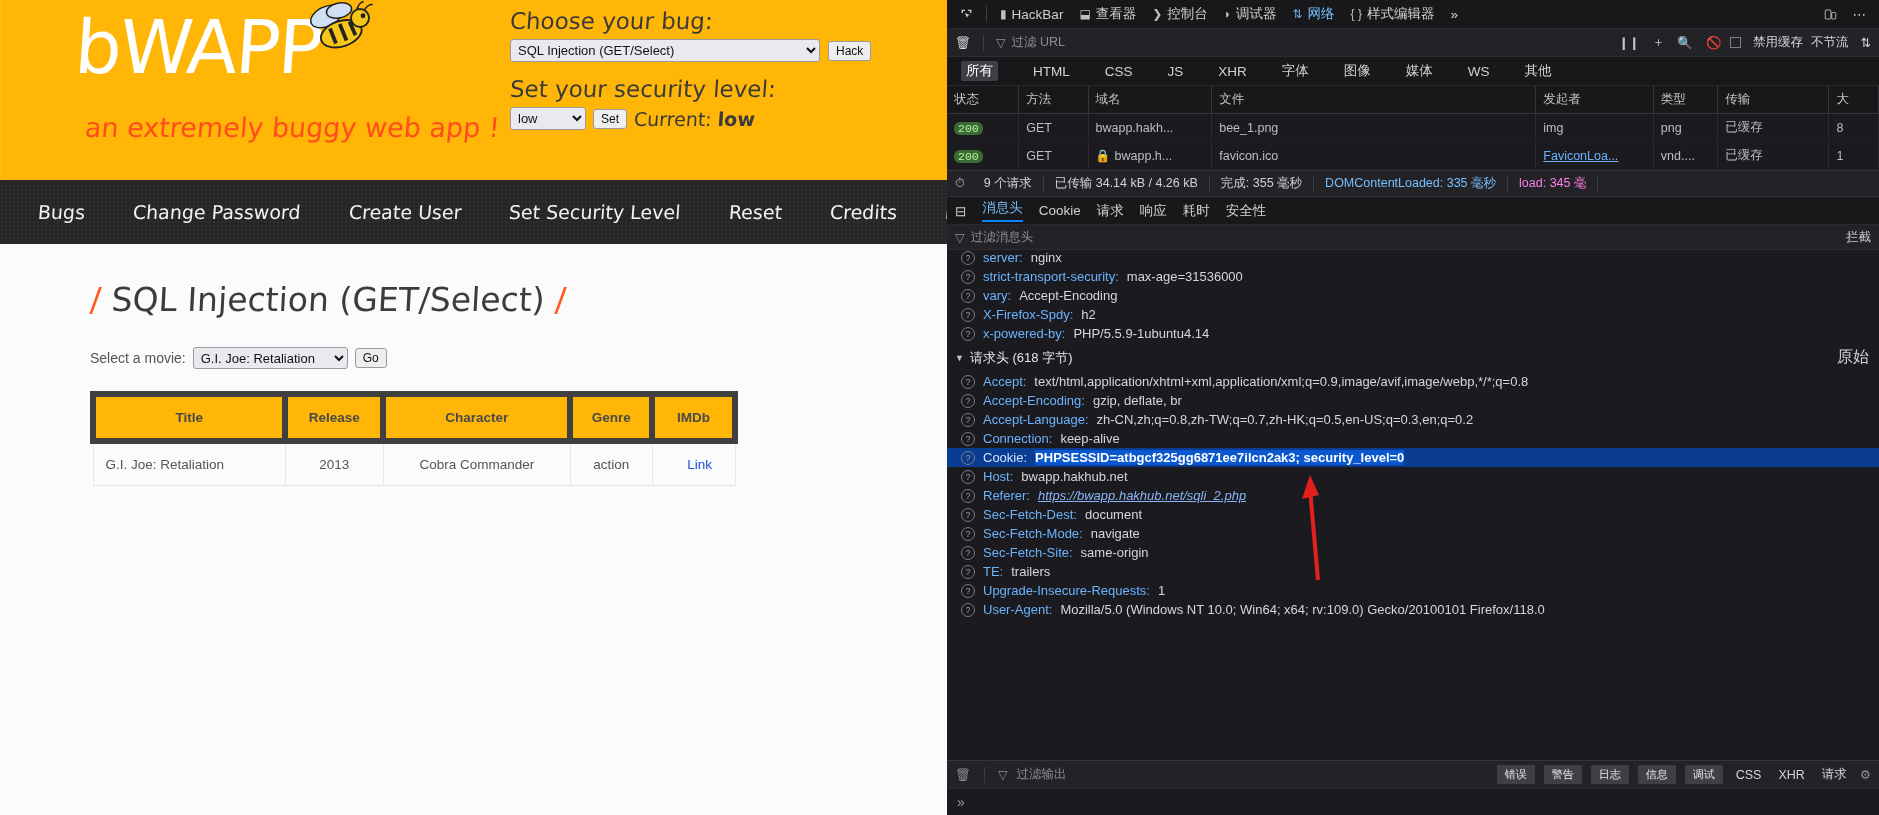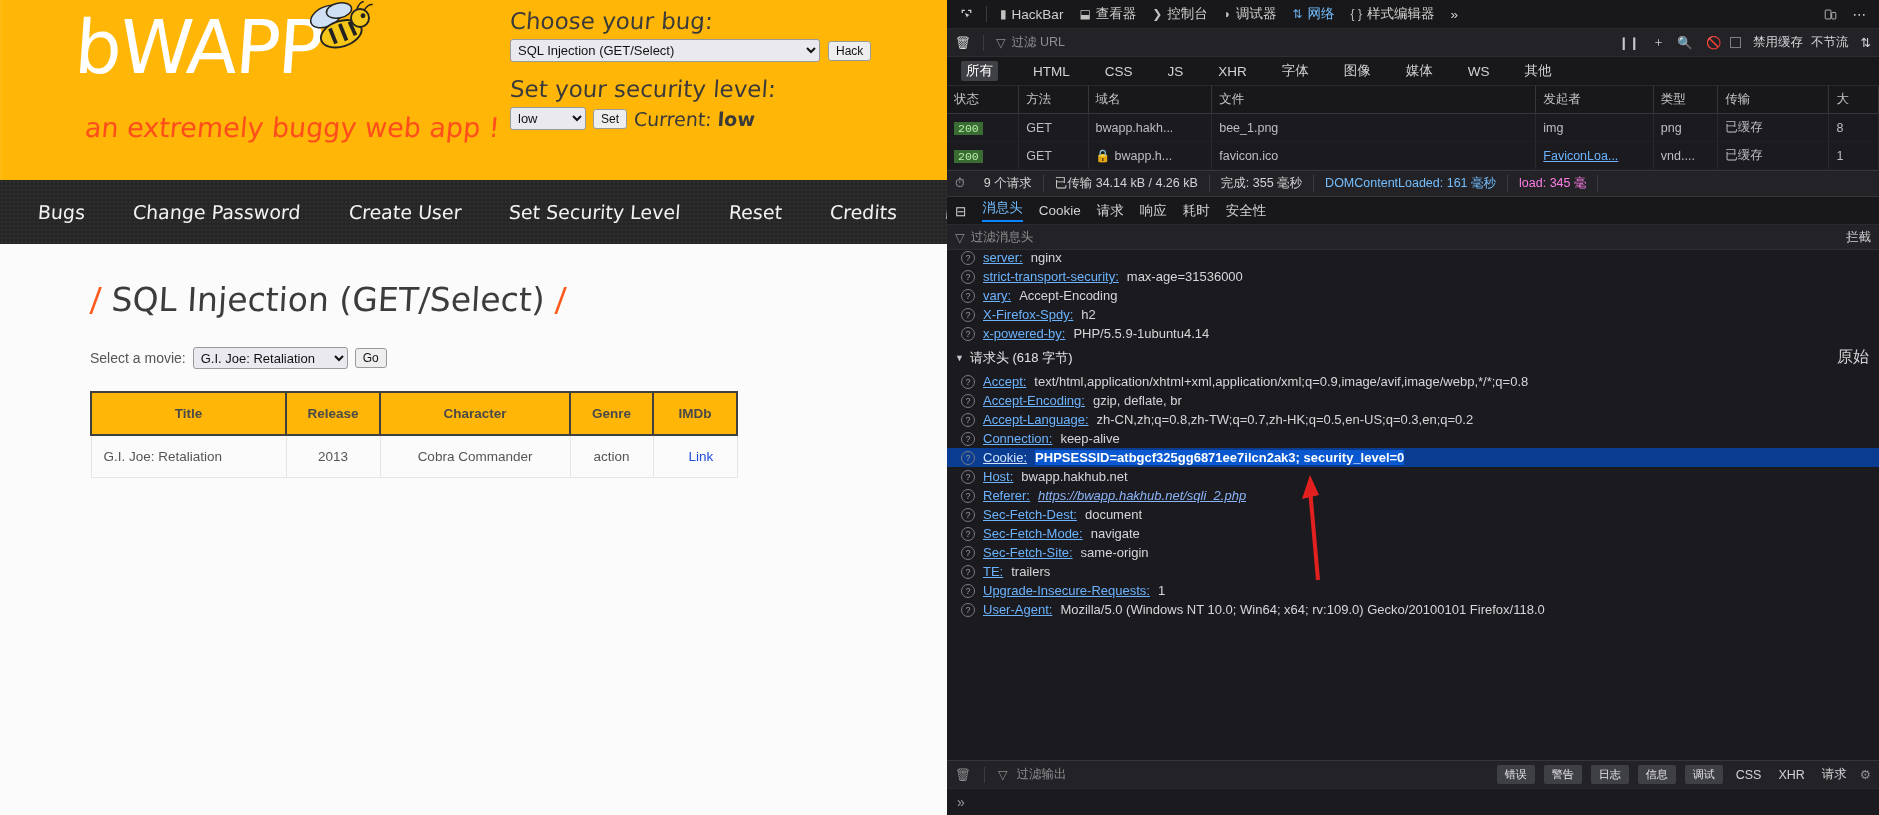--- a/index.html
+++ b/index.html
@@ -84,21 +84,21 @@
   select.moviesel {
     width:155px; height:22px; font-size:13px;
     font-family:"Liberation Sans", sans-serif;
     border:1px solid #9a9a9a; background:#e9e9ef; color:#111;
     border-radius:3px; padding:1px 3px;
   }
 
   table.results { border-collapse:collapse; width:648px; }
   table.results th {
     background:#ffb606; color:#4a4a4a; font-size:13.5px; font-weight:bold;
-    padding:13px 8px; border:2px solid #404040; text-align:center;
+    padding:13px 8px; border:6px solid #404040; text-align:center;
   }
   table.results td {
     padding:13px 12px; font-size:13.5px; color:#555;
     border:1px solid #e6e6e6; background:#fbfbfb; text-align:center;
   }
   table.results td.title { text-align:left; }
   table.results td.link { font-weight:normal; color:#1d4ed8;padding-left:24px; }
 
   
   .devtools {
@@ -142,21 +142,21 @@
     background:#18181a; color:#c3c3c7; font-weight:normal; text-align:left;
     padding:5px 7px; border-right:1px solid #35353a; border-bottom:1px solid #35353a;
   }
   table.net td {
     padding:5px 7px; border-right:1px solid #2a2a2e; border-bottom:1px solid #202024;
     color:#bdbdc2; white-space:nowrap; overflow:hidden; text-overflow:ellipsis;
   }
   table.net tr { background:#1b1b1f; }
   .status-badge {
     background:#3a6b32; color:#b7f2a8; font-family:"Liberation Mono", monospace;
-    padding:0 4px; border-radius:0; font-size:11.5px;
+    padding:0 4px; border-radius:6px; font-size:11.5px;
   }
   .lock { color:#9a9aa0; }
   .link-init { color:#6bb3ff; text-decoration:underline; }
 
   .net-summary {
     height:27px; background:#232327; display:flex; align-items:center; gap:0;
     border-top:1px solid #35353a; border-bottom:1px solid #35353a; font-size:12.5px;
   }
   .net-summary .cell { padding:0 11px; border-right:1px solid #3a3a40; color:#d2d2d6; white-space:nowrap;}
   .net-summary .blue { color:#75bfff; }
@@ -175,21 +175,21 @@
     padding:0 8px; color:#8f8f93; font-size:12.5px; border-bottom:1px solid #2d2d31;
   }
   .hdr-filter .right { margin-left:auto; color:#d2d2d6; }
 
   .hdr-list { flex:1; overflow:hidden; background:#1b1b1f; padding-top:2px; position:relative; }
   .hdr-row { display:flex; align-items:center; gap:8px; padding:2px 8px 2px 14px; font-size:13px; }
   .hdr-row .q {
     width:14px; height:14px; border:1px solid #7a7a82; border-radius:50%;
     color:#9a9aa0; font-size:9px; line-height:12px; text-align:center; flex:none;
   }
-  .hdr-name { color:#6bb3ff; white-space:nowrap;text-decoration:underline; }
+  .hdr-name { color:#6bb3ff; white-space:nowrap; }
   .hdr-val { color:#d6d6da; white-space:nowrap; overflow:hidden; text-overflow:ellipsis; }
   .hdr-val.link { color:#8ab4f8; text-decoration:underline; font-style:italic; }
   .hdr-row.selected { background:#0a3d91; }
   .hdr-row.selected .hdr-name { color:#cfe3ff; }
   .hdr-row.selected .hdr-val { background:#0a58d0; color:#ffffff;font-weight:bold; }
 
   .section-head {
     display:flex; align-items:center; gap:6px; padding:4px 8px 4px 8px;
     color:#e4e4e8; font-size:13px;
   }
@@ -437,21 +437,21 @@
           <td>1</td>
         </tr>
       </tbody>
     </table>
 
     <div class="net-summary">
       <span class="clock">⏱</span>
       <span class="cell">9 个请求</span>
       <span class="cell">已传输 34.14 kB / 4.26 kB</span>
       <span class="cell">完成: 355 毫秒</span>
-      <span class="cell blue">DOMContentLoaded: 161 毫秒</span>
+      <span class="cell blue">DOMContentLoaded: 335 毫秒</span>
       <span class="cell pink">load: 345 毫</span>
     </div>
 
     <div class="detail-tabs">
       <span>⊟</span>
       <span class="dtab active">消息头</span>
       <span class="dtab">Cookie</span>
       <span class="dtab">请求</span>
       <span class="dtab">响应</span>
       <span class="dtab">耗时</span>

